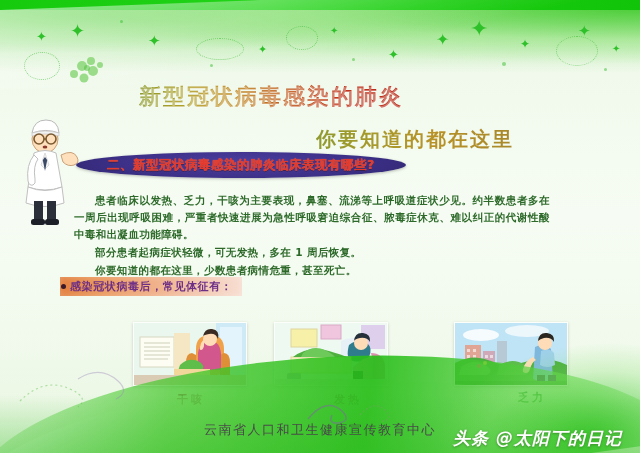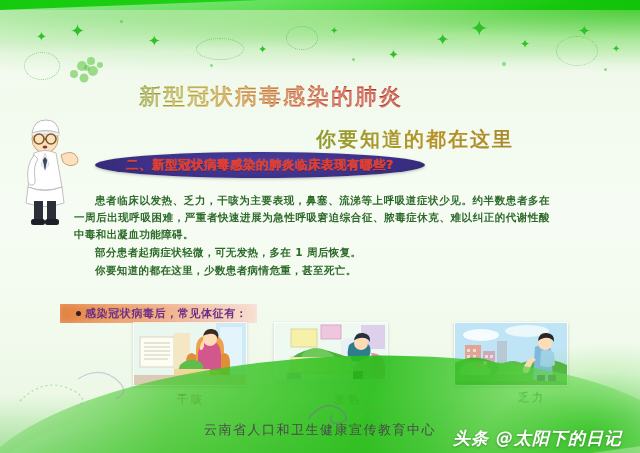--- a/index.html
+++ b/index.html
@@ -48,41 +48,41 @@
     letter-spacing:2px;white-space:nowrap;
     background:linear-gradient(90deg,#8d9a2c 0%,#b3a12a 18%,#c08a25 36%,#c25a22 58%,#c0331c 78%,#b92a1a 100%);
     -webkit-background-clip:text;background-clip:text;color:transparent;
     text-shadow:0 1px 0 rgba(255,255,255,.35);}
   .title2{position:absolute;left:316px;top:118px;font-size:20px;font-weight:bold;
     letter-spacing:2px;white-space:nowrap;
     background:linear-gradient(90deg,#8f9a2e 0%,#a89a2c 30%,#b89228 60%,#a7882a 100%);
     -webkit-background-clip:text;background-clip:text;color:transparent;margin-top:8px;}
 
   
-  .banner{position:absolute;left:95px;top:152px;width:330px;height:26px;
+  .banner{position:absolute;left:76px;top:152px;width:330px;height:26px;
     border-radius:50%/50%;
     background:radial-gradient(70% 120% at 50% 40%,#4b3fa0 0%,#3b2f86 55%,#2b2366 100%);
     box-shadow:0 1px 3px rgba(0,0,0,.25);}
   .banner-text{position:absolute;left:0;top:0;width:330px;height:26px;
     display:flex;align-items:center;justify-content:center;
     font-size:12.5px;font-weight:bold;letter-spacing:.5px;white-space:nowrap;
     color:#e23a2e;text-shadow:0 0 1px #ff6a4a,0 1px 0 rgba(0,0,0,.4);}
 
   
   .doctor{position:absolute;left:14px;top:113px;width:74px;height:122px;}
 
   
   .body-text{position:absolute;left:74px;top:192px;width:492px;
     font-size:10.5px;line-height:17px;color:#2d6a2a;letter-spacing:.4px;
     font-weight:bold;}
   .body-text p{margin:0 16px 1px 0;text-align:justify;}
   .body-text p.ind{text-indent:21px;}
 
   
-  .hl{position:absolute;left:60px;top:304px;height:19px;padding:0 10px 0 16px;
+  .hl{position:absolute;left:60px;top:277px;height:19px;padding:0 10px 0 1px;
     display:flex;align-items:center;border-radius:0;
     background:linear-gradient(90deg,#e2803f 0%,#ea9a5f 22%,#f0b18a 52%,#f3c8b0 76%,#f7ded2 100%);
     box-shadow:inset 0 0 6px rgba(255,255,255,.25);}
   .hl span{font-size:11px;font-weight:bold;color:#6e2f86;letter-spacing:.6px;white-space:nowrap;}
   .hl .bullet{display:inline-block;width:5px;height:5px;border-radius:50%;
     background:#3a1a2a;margin-right:4px;flex:none;}
 
   
   .photo{position:absolute;border:1px solid rgba(255,255,255,.7);
     box-shadow:0 1px 3px rgba(0,0,0,.18);overflow:hidden;}

